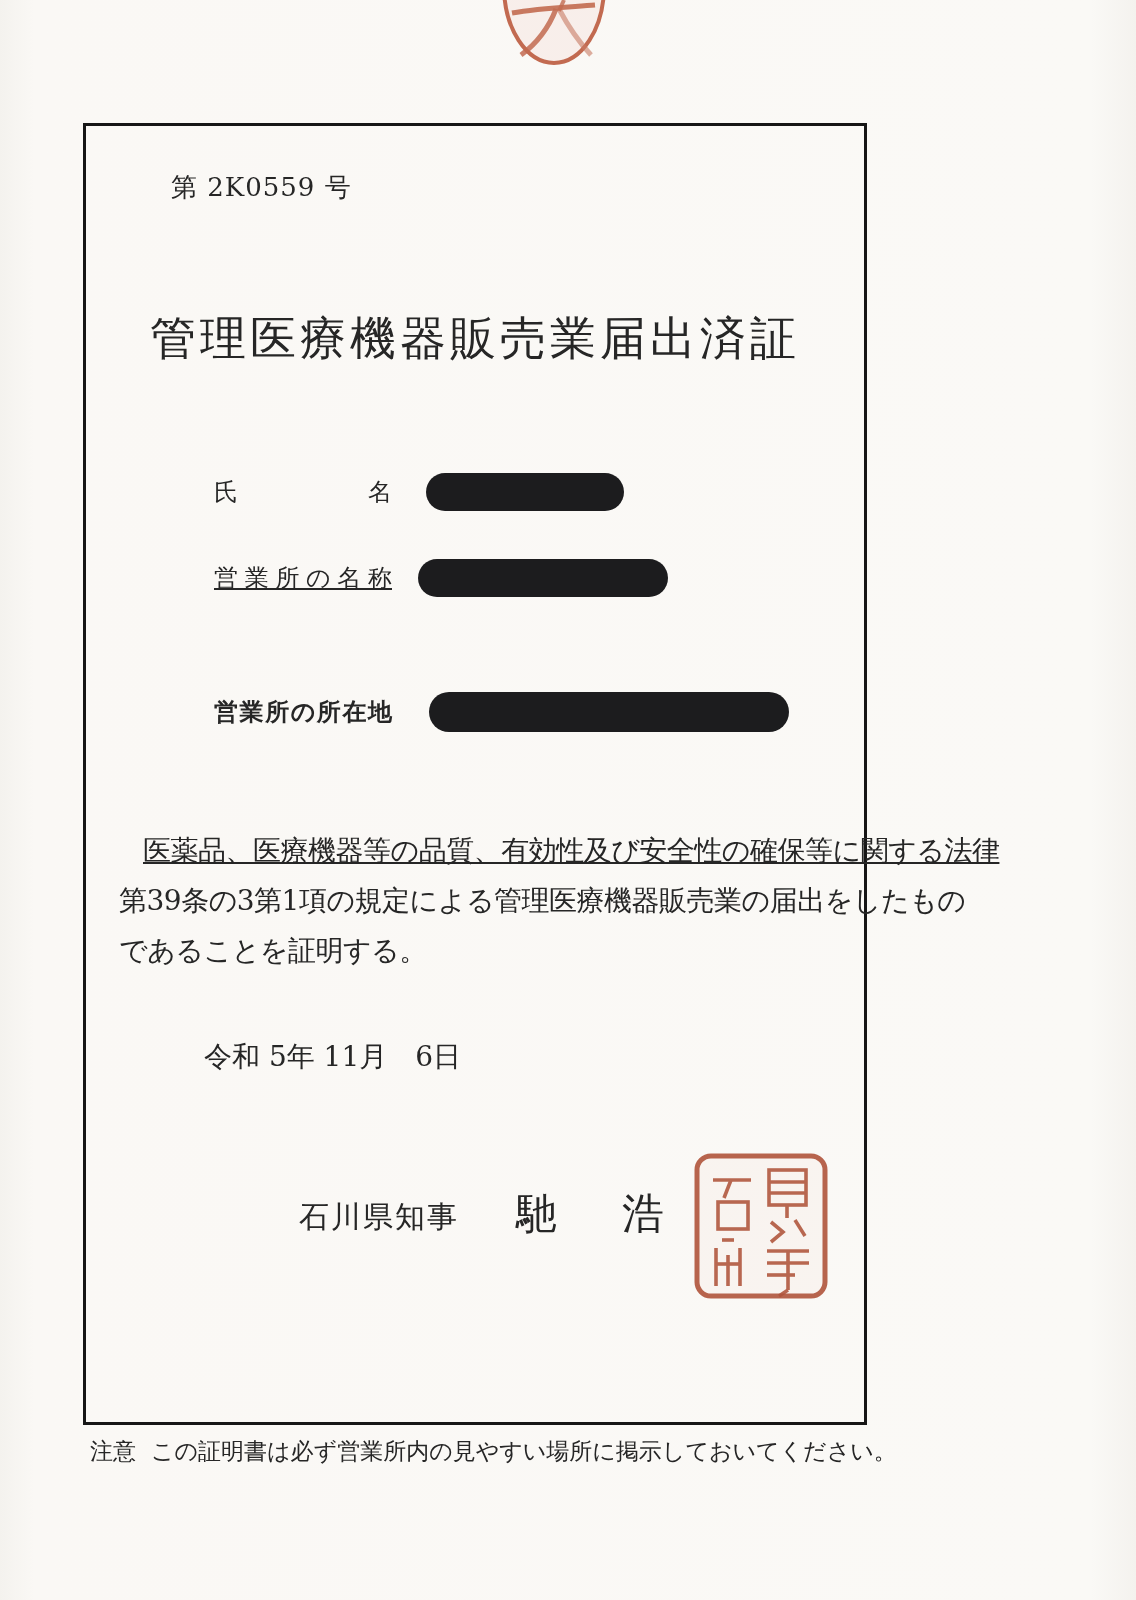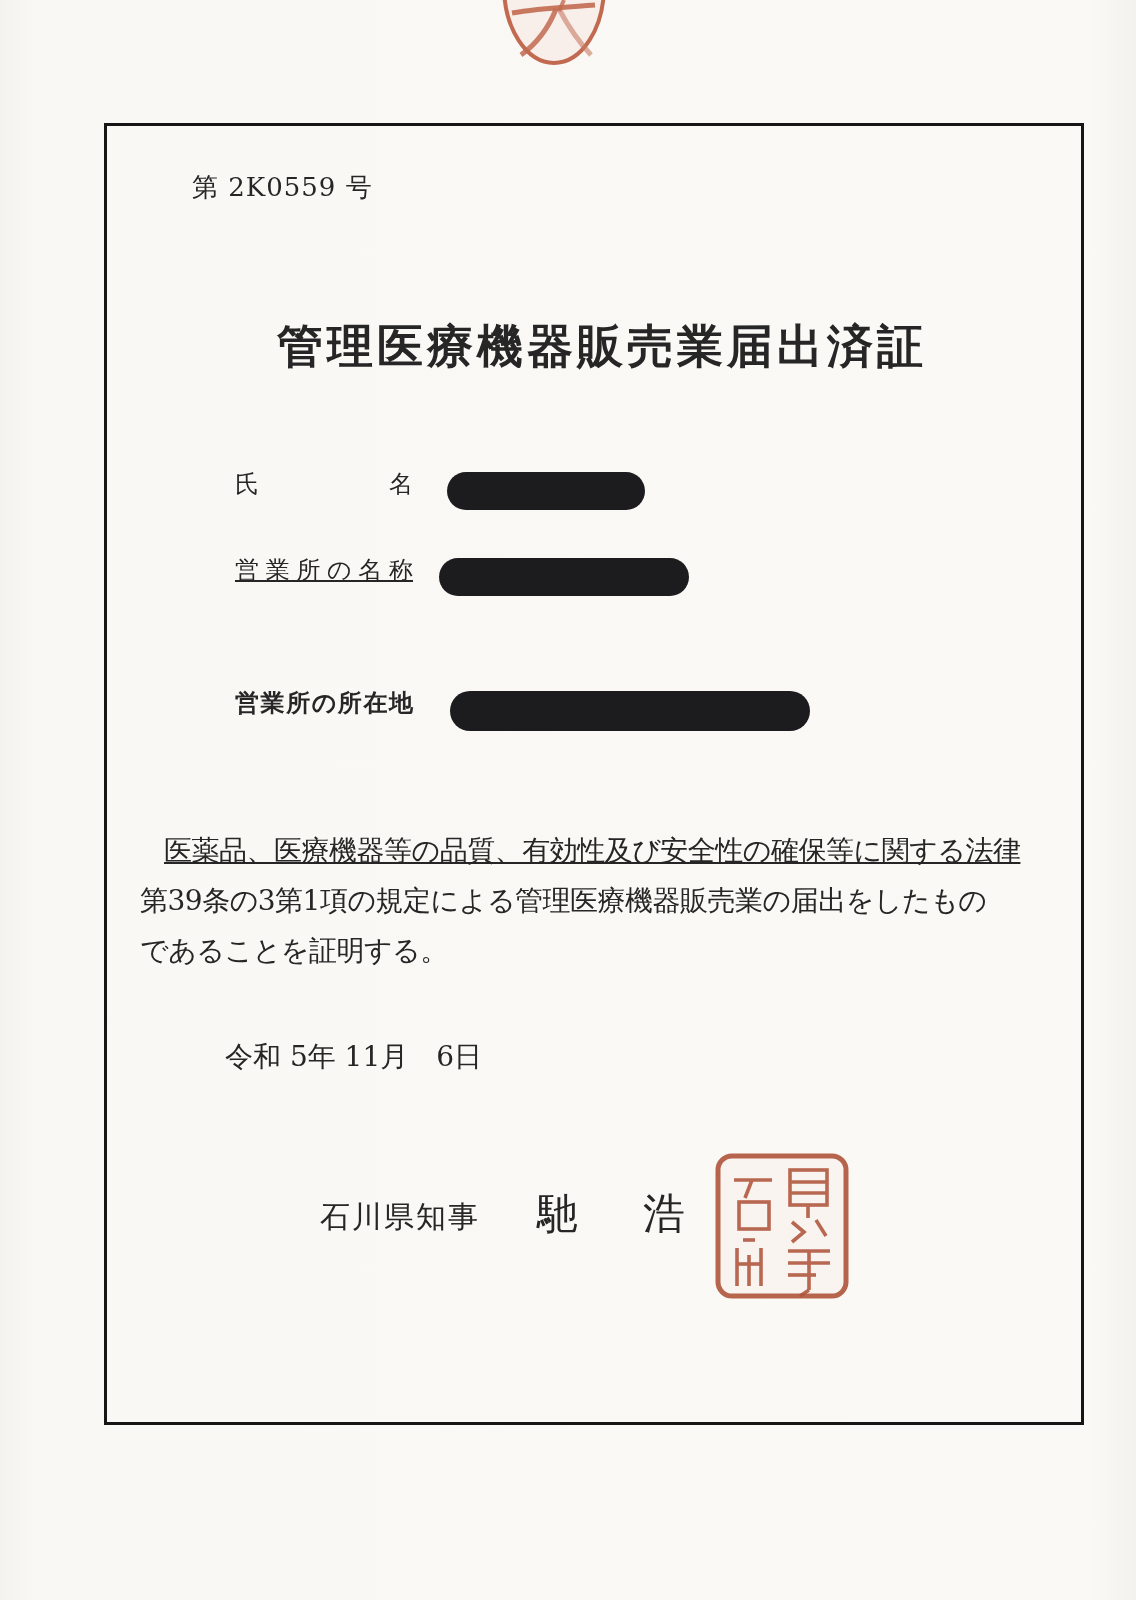--- a/index.html
+++ b/index.html
@@ -6,32 +6,32 @@
   .page{
     position:relative;
     width:1136px;height:1600px;
     background:linear-gradient(90deg,#f4f2ee 0%,#faf8f5 3%,#faf9f6 96%,#f4f2ee 100%);
     overflow:hidden;
     font-family:"DejaVu Serif","Liberation Serif",serif;
     color:#262626;
   }
   .top-stamp{position:absolute;left:498px;top:0;width:112px;height:72px;}
   .frame{
-    position:absolute;left:104px;top:123px;width:980px;height:1302px;
+    position:absolute;left:83px;top:123px;width:784px;height:1302px;
     box-sizing:border-box;border:3px solid #161616;
   }
   .cert-no{
     position:absolute;left:85px;top:44px;
     font-size:26px;letter-spacing:1px;white-space:nowrap;
   }
   .title{
-    position:absolute;left:0;top:182px;width:100%;margin:8px;
-    text-align:center;font-size:46px;font-weight:700;letter-spacing:4px;white-space:nowrap;
+    position:absolute;left:0;top:182px;width:100%;margin:0;
+    text-align:center;font-size:46px;font-weight:400;letter-spacing:4px;white-space:nowrap;
   }
-  .field-row{position:absolute;left:128px;display:flex;align-items:flex-start;}
+  .field-row{position:absolute;left:128px;display:flex;align-items:center;}
   .row1{top:346px;height:40px;}
   .row2{top:432px;height:40px;text-decoration:underline;}
   .row3{top:565px;height:42px;font-weight:bold;}
   .field-label{
     width:178px;font-size:24px;line-height:1;
     text-align:justify;text-align-last:justify;white-space:nowrap;
   }
   .redaction{background:#1c1c1e;border-radius:21px;}
   .bar1{margin-left:34px;width:198px;height:38px;}
   .bar2{margin-left:26px;width:250px;height:38px;}
@@ -123,14 +123,18 @@
         <path d="M74 99 H116"></path>
         <path d="M74 111 H116"></path>
         <path d="M74 123 H102"></path>
         <path d="M95 99 V138"></path>
         <path d="M95 138 L86 144"></path>
       </g>
     </svg>
 
   </div>
 
+  <div class="note">
+    <span class="note-label">注意</span>
+    <span class="note-text">この証明書は必ず営業所内の見やすい場所に掲示しておいてください。</span>
+  </div>
 
 </div>
 
 </body></html>

